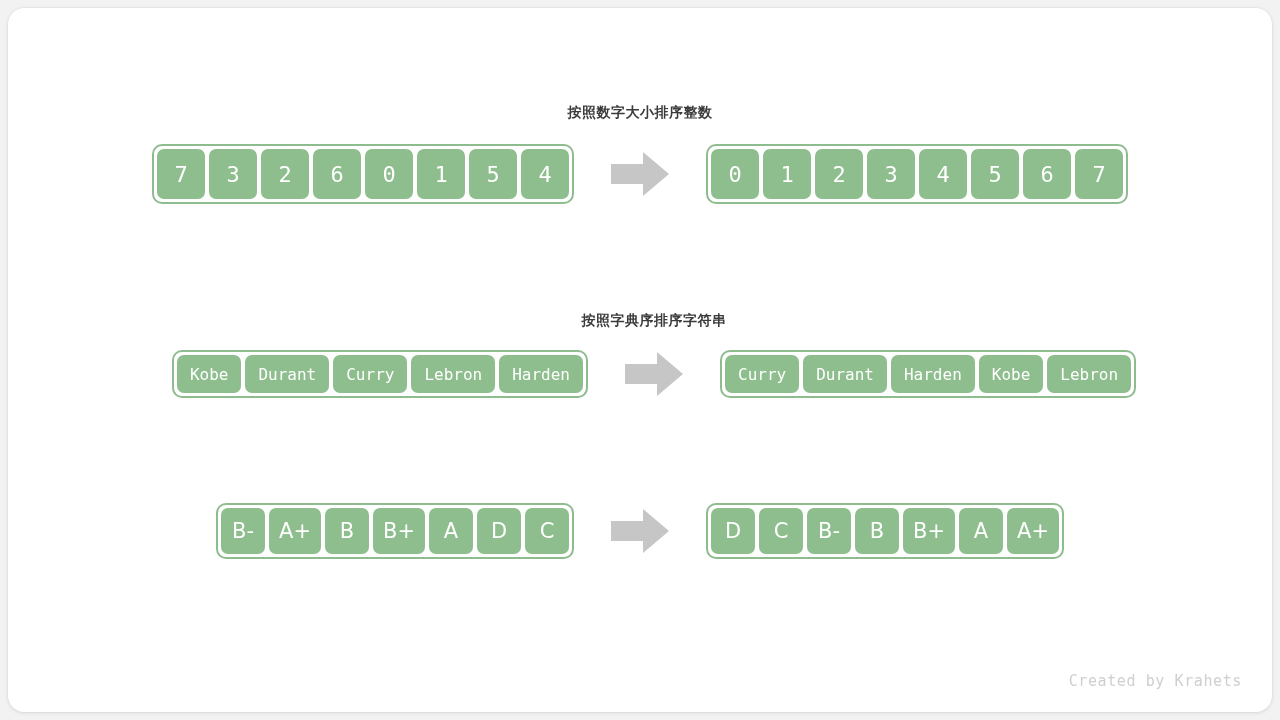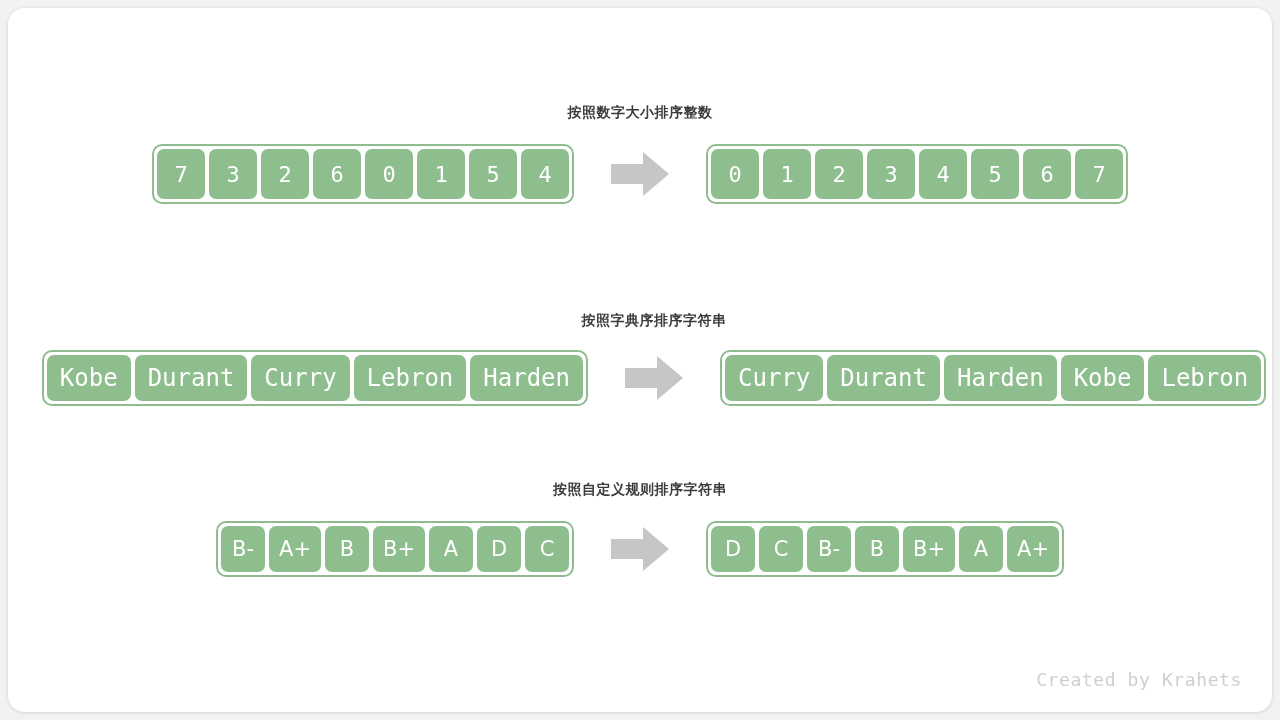--- a/index.html
+++ b/index.html
@@ -102,40 +102,40 @@
 
   
   .array.num .cell {
     width: 48px;
     height: 50px;
     font-size: 22px;
   }
 
   
   .array.str .cell {
-    height: 46px;
-    font-size: 24px;
+    height: 38px;
+    font-size: 16px;
     padding: 0 13px;
   }
 
   
   .array.grade .cell {
     height: 46px;
     min-width: 44px;
     font-size: 21px;
     padding: 0 10px;
     font-family: "DejaVu Sans", sans-serif;
   }
 
   .footer {
     position: absolute;
     right: 30px;
     bottom: 22px;
     font-family: "DejaVu Sans Mono", monospace;
-    font-size: 18px;
+    font-size: 15px;
     color: #cfcfcf;
     letter-spacing: 0.6px;
   }
 </style>
 </head>
 <body>
 
 <div class="card">
 
   <div class="section" style="top:96px;">
@@ -196,21 +196,20 @@
             <div class="cell">Durant</div>
             <div class="cell">Harden</div>
             <div class="cell">Kobe</div>
             <div class="cell">Lebron</div>
           </div>
       </div>
     </div>
   </div>
 
   <div class="section" style="top:473px;">
-    <div class="section-title">按照自定义规则排序字符串</div>
     <div class="row" style="margin-top:22px;">
       <div class="side">
         <div class="array grade" id="arr-2-in">
             <div class="cell">B-</div>
             <div class="cell">A+</div>
             <div class="cell">B</div>
             <div class="cell">B+</div>
             <div class="cell">A</div>
             <div class="cell">D</div>
             <div class="cell">C</div>

